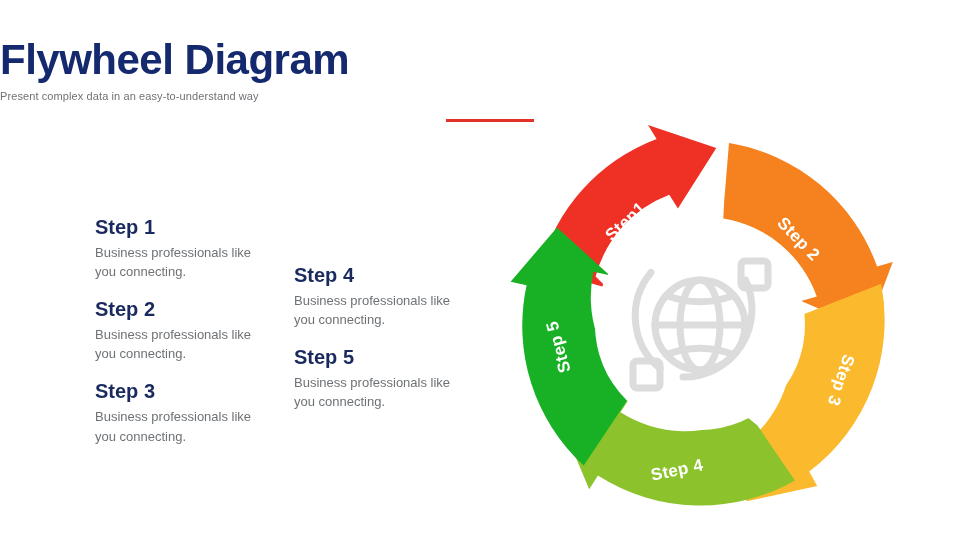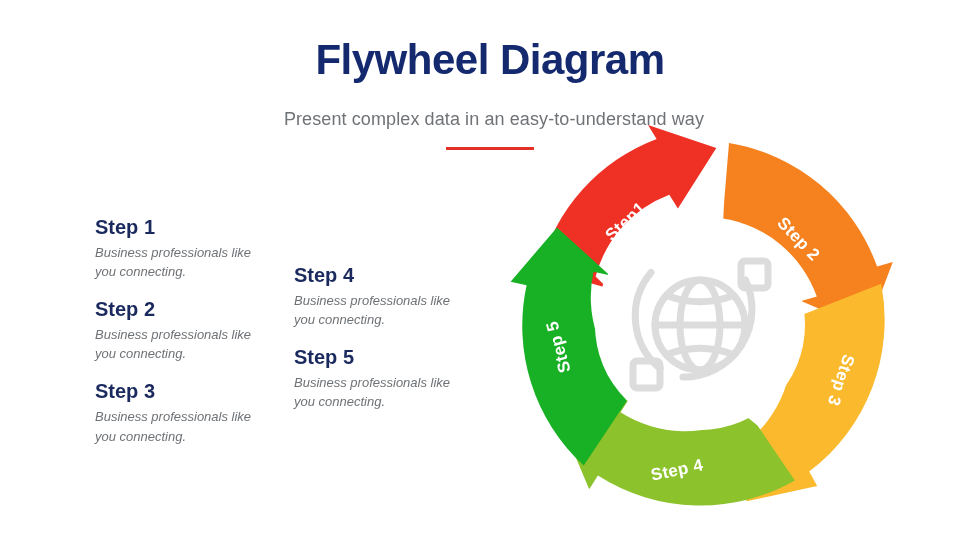--- a/index.html
+++ b/index.html
@@ -22,36 +22,35 @@
     height: 551px;
     background: #ffffff;
   }
 
   
   #header {
     position: absolute;
     left: 0;
     top: 38px;
     width: 980px;
-    text-align: center;
+    text-align: left;
   }
   #title {
     font-size: 42px;
     font-weight: bold;
     color: #152a6e;
     letter-spacing: -0.5px;
     line-height: 1.05;
     margin: 0;
   }
   #subtitle {
-    font-size: 18px;
+    font-size: 11px;
     color: #6f7276;
-    margin-top: 27px;
+    margin-top: 8px;
     letter-spacing: 0.1px;
-    padding-left: 8px;
   }
   #title-rule {
     width: 88px;
     height: 3px;
     background: #e23127;
     margin: 17px auto 0 auto;
   }
 
   
   .steps-col {
@@ -68,21 +67,20 @@
     font-weight: bold;
     color: #1a2a5e;
     margin: 0 0 3px 0;
     line-height: 1.25;
   }
   .step-body {
     font-size: 13px;
     color: #6e7276;
     line-height: 1.47;
     margin: 0;
-    font-style: italic;
   }
 
   
   #wheel {
     position: absolute;
     left: 500px;
     top: 125px;
     width: 400px;
     height: 400px;
   }

